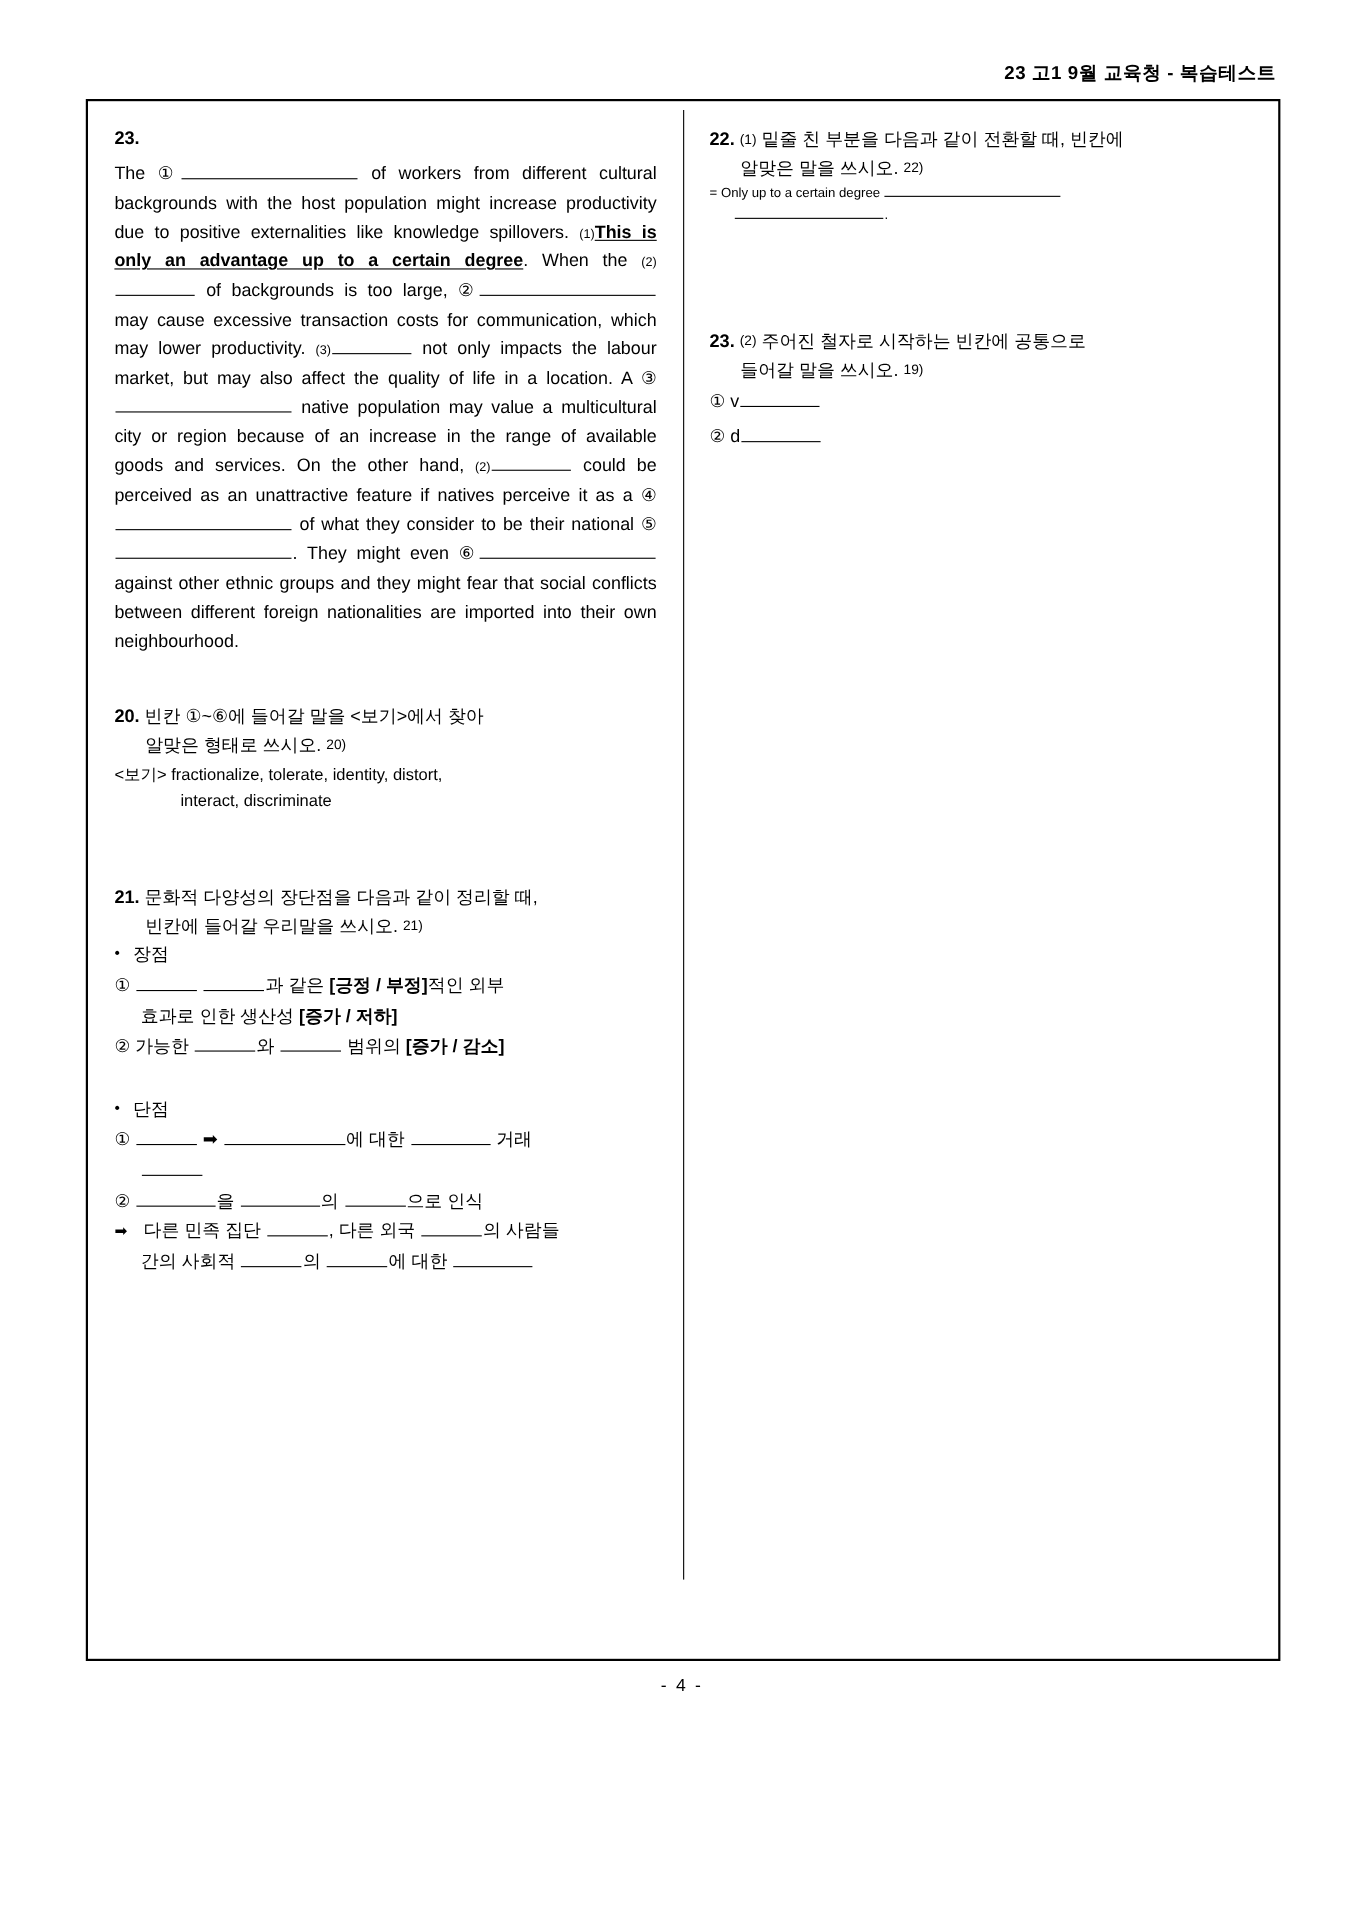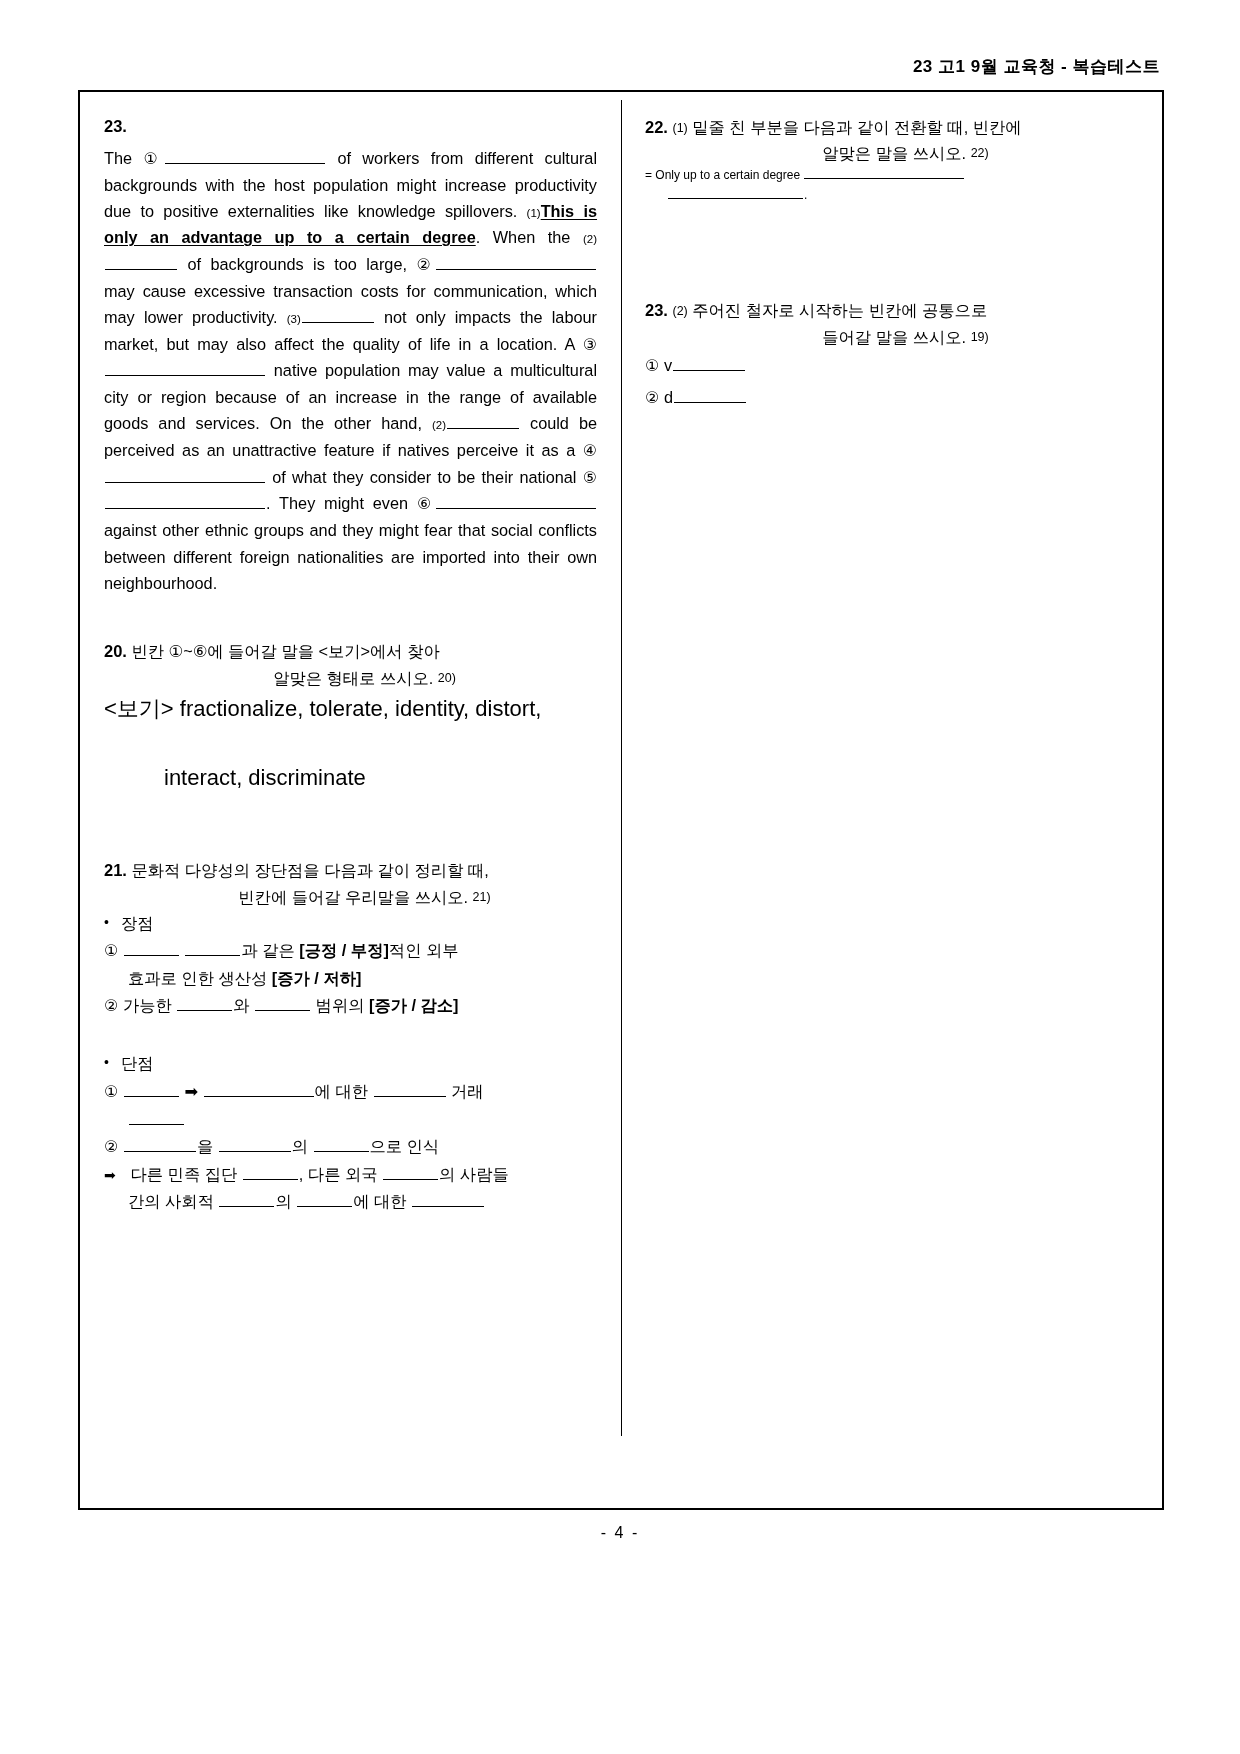--- a/index.html
+++ b/index.html
@@ -93,34 +93,34 @@
     text-decoration: underline;
     text-underline-offset: 2px;
   }
   
   .qblock {
     font-size: 16.3px;
     line-height: 1.6;
     margin: 0;
   }
   .q-line1 { display: block; }
-  .q-indent { display: block; padding-left: 28px; text-align: center; }
+  .q-indent { display: block; padding-left: 28px; }
   .qmark {
     font-weight: bold;
     font-size: 16.5px;
   }
   .qsub {
     font-size: 12.5px;
     vertical-align: 1px;
   }
   .footref {
     font-size: 12.5px;
     vertical-align: 2px;
   }
-  .bogi { font-size: 22px; line-height: 1.6; margin-top: 34px; }
+  .bogi { font-size: 15px; line-height: 1.6; }
   .bogi-indent { padding-left: 60px; display: block; }
   
   .sp-lg { height: 42px; }
   .sp-md { height: 30px; }
   .sp-xl { height: 62px; }
   
   .bul {
     font-size: 16.3px;
     line-height: 1.68;
   }

